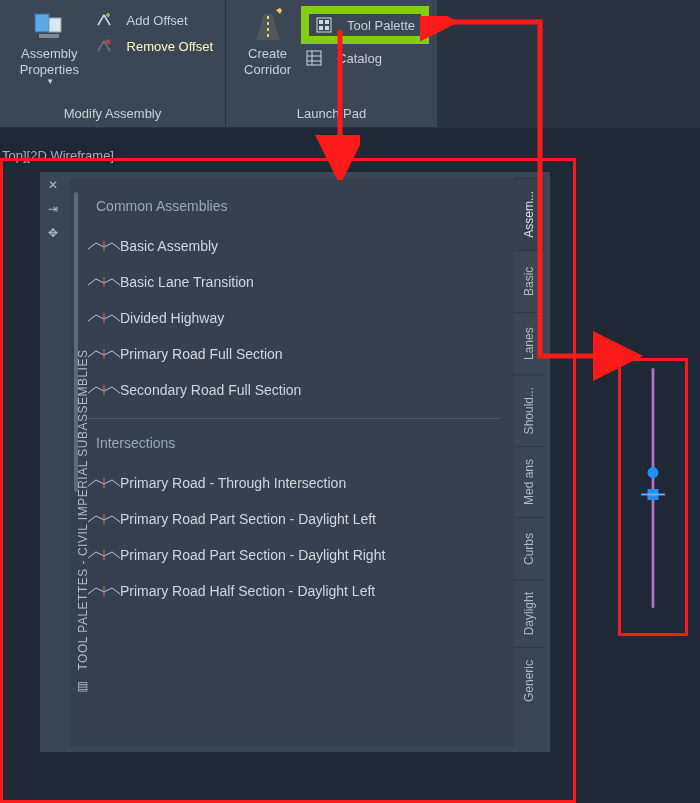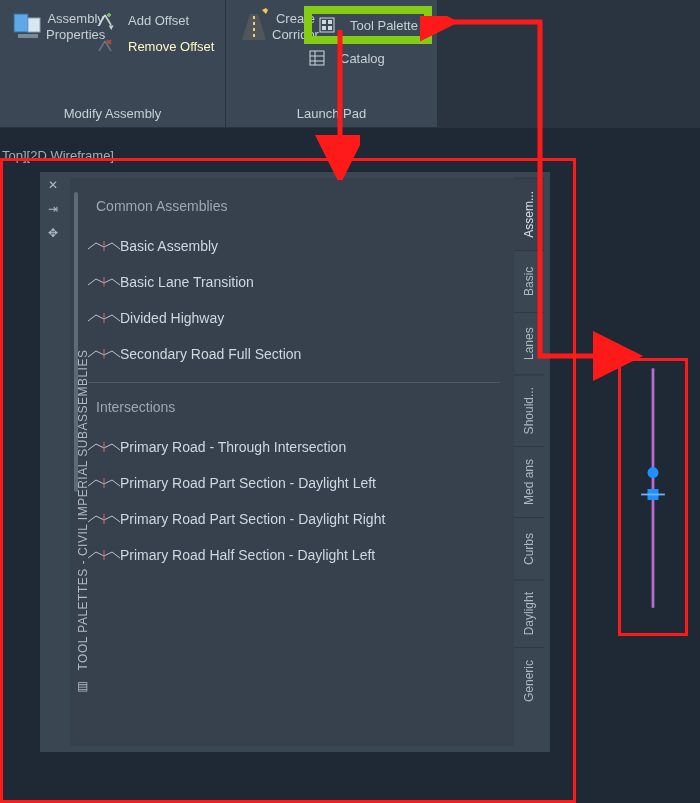--- a/index.html
+++ b/index.html
@@ -33,21 +33,21 @@
     align-items: flex-start;
   }
   .ribbon-group-label {
     text-align: center;
     font-size: 13px;
     color: #c8d0d8;
     padding: 4px 0 6px 0;
   }
   .rbtn-big {
     display: flex;
-    flex-direction: row;
+    flex-direction: column;
     align-items: center;
     justify-content: flex-start;
     width: 84px;
     text-align: center;
     padding: 4px 2px;
     cursor: pointer;
   }
   .rbtn-big .icon {
     width: 36px; height: 36px;
     display: flex; align-items: center; justify-content: center;
@@ -318,20 +318,29 @@
             </span>
             <span>Divided Highway</span>
           </div>
           <div class="palette-item">
             <span class="thumb">
               <svg width="32" height="10" viewBox="0 0 32 10">
                 <polyline points="0,8 8,2 16,6 24,2 32,8" fill="none" stroke="#b8c4d0" stroke-width="1"></polyline>
                 <line x1="16" y1="0" x2="16" y2="10" stroke="#d06a6a" stroke-width="1"></line>
               </svg>
             </span>
+            <span>Primary Road Full Section</span>
+          </div>
+          <div class="palette-item">
+            <span class="thumb">
+              <svg width="32" height="10" viewBox="0 0 32 10">
+                <polyline points="0,8 8,2 16,6 24,2 32,8" fill="none" stroke="#b8c4d0" stroke-width="1"></polyline>
+                <line x1="16" y1="0" x2="16" y2="10" stroke="#d06a6a" stroke-width="1"></line>
+              </svg>
+            </span>
             <span>Secondary Road Full Section</span>
           </div>
           <div class="palette-divider"></div>
           <div class="group-header">Intersections</div>
           <div class="palette-item">
             <span class="thumb">
               <svg width="32" height="10" viewBox="0 0 32 10">
                 <polyline points="0,8 8,2 16,6 24,2 32,8" fill="none" stroke="#b8c4d0" stroke-width="1"></polyline>
                 <line x1="16" y1="0" x2="16" y2="10" stroke="#d06a6a" stroke-width="1"></line>
               </svg>

